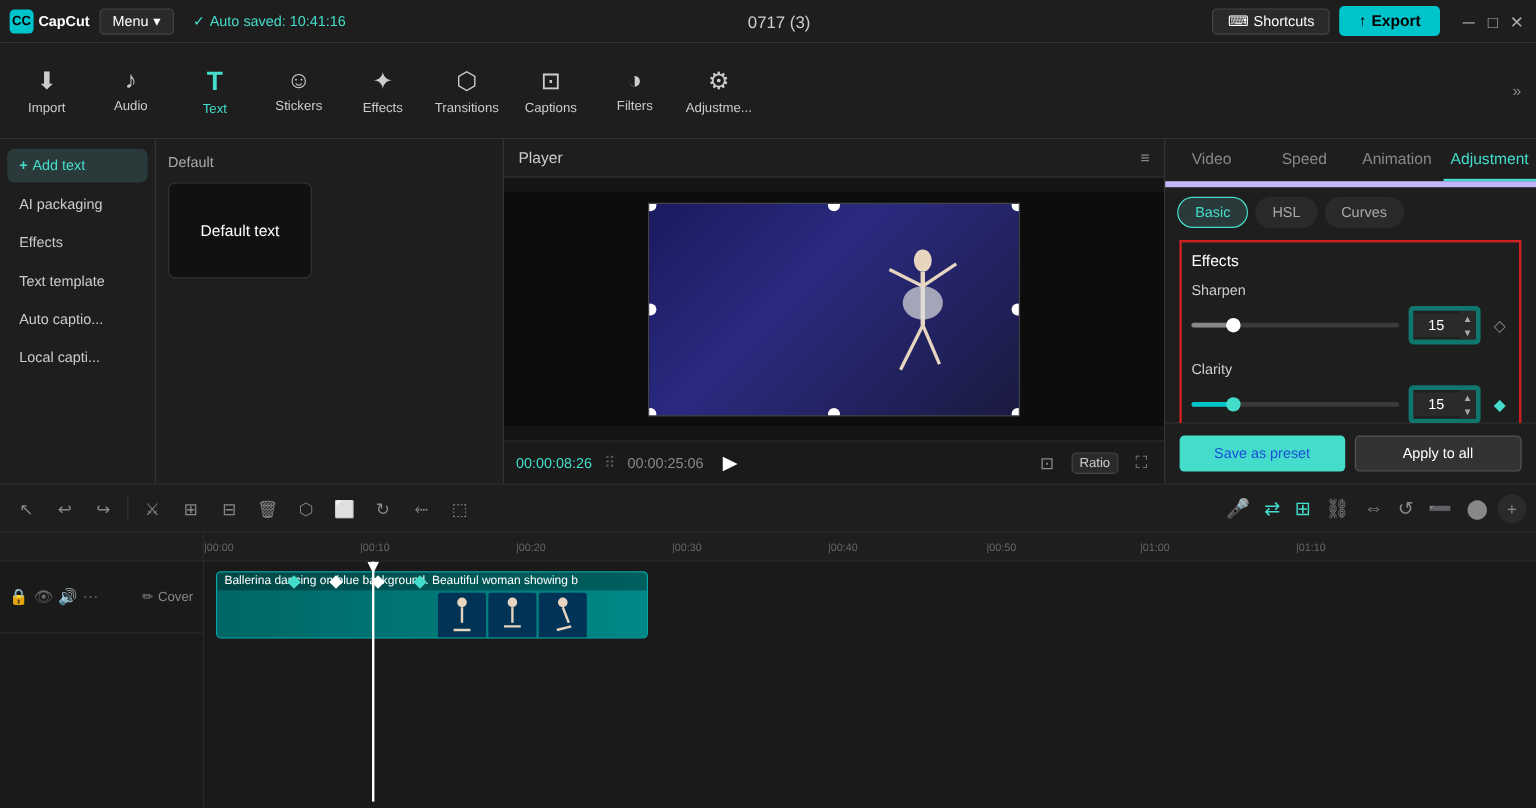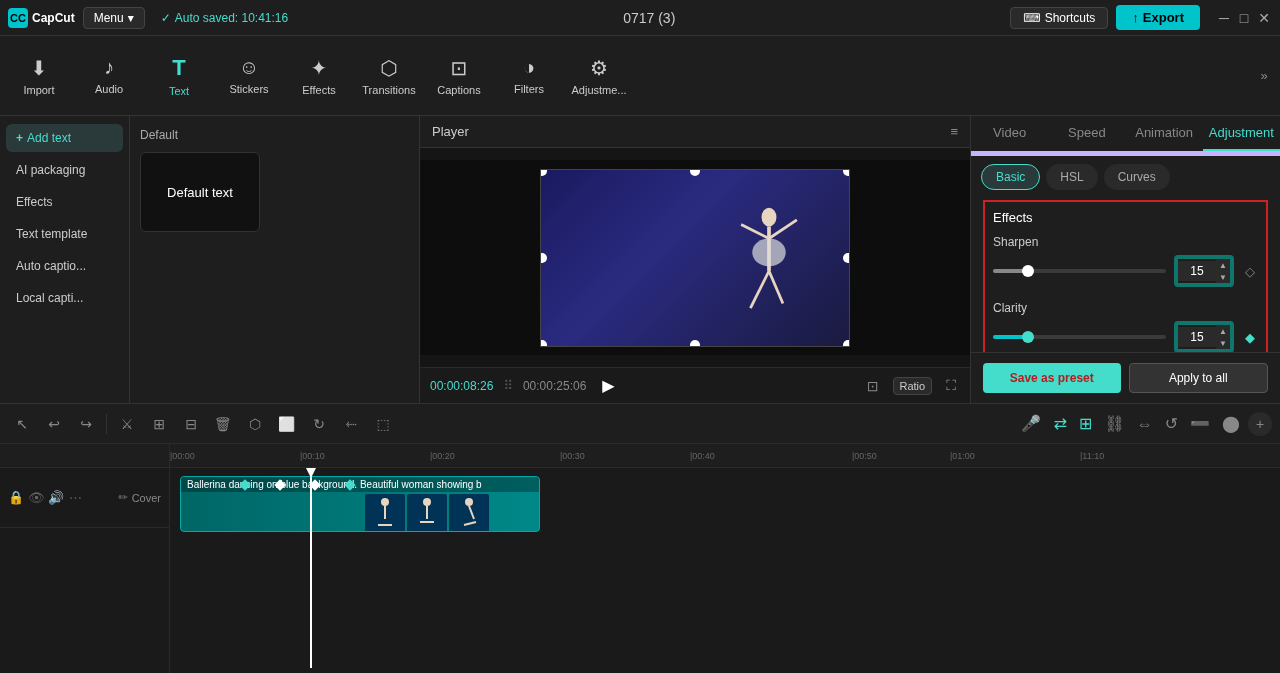--- a/index.html
+++ b/index.html
@@ -82,21 +82,21 @@
     .slider-fill { height: 100%; background: #888; border-radius: 2px; }
     .slider-thumb { position: absolute; top: 50%; transform: translate(-50%, -50%); width: 12px; height: 12px; background: #fff; border-radius: 50%; cursor: grab; }
     .slider-fill-teal { background: #00c4cc; }
     .value-input-wrap { display: flex; align-items: center; border: 4px solid #0f766e; border-radius: 4px; overflow: hidden; }
     .value-input { width: 38px; background: #2a2a2a; border: none; color: #fff; text-align: center; font-size: 12px; padding: 3px 2px; outline: none; }
     .value-arrows { display: flex; flex-direction: column; }
     .val-arrow { background: #2a2a2a; border: none; color: #aaa; width: 14px; height: 12px; cursor: pointer; font-size: 8px; display: flex; align-items: center; justify-content: center; padding: 0; }
     .diamond-btn { width: 16px; height: 16px; display: flex; align-items: center; justify-content: center; cursor: pointer; color: #888; }
     .diamond-btn.active { color: #4dc; }
     .bottom-btns { display: flex; gap: 8px; padding: 10px 12px; border-top: 1px solid #333; }
-    .save-preset-btn { flex: 1; background: #4dc; border: none; border-radius: 4px; color: #b91c1c; font-size: 12px; font-weight: 700; padding: 7px; cursor: pointer; }
+    .save-preset-btn { flex: 1; background: #4dc; border: none; border-radius: 4px; color: #1d4ed8; font-size: 12px; font-weight: 400; padding: 7px; cursor: pointer; }
     .apply-all-btn { flex: 1; background: #333; border: 1px solid #555; border-radius: 4px; color: #fff; font-size: 12px; padding: 7px; cursor: pointer; }
 
     
     .timeline { height: 270px; background: #1a1a1a; border-top: 1px solid #333; display: flex; flex-direction: column; flex-shrink: 0; }
     .timeline-toolbar { height: 40px; background: #1e1e1e; border-bottom: 1px solid #2a2a2a; display: flex; align-items: center; padding: 0 8px; gap: 4px; }
     .tl-btn { background: none; border: none; color: #888; cursor: pointer; width: 28px; height: 28px; display: flex; align-items: center; justify-content: center; border-radius: 4px; font-size: 14px; }
     .tl-separator { width: 1px; height: 20px; background: #333; margin: 0 2px; }
     .tl-right { margin-left: auto; display: flex; align-items: center; gap: 4px; }
     .tl-icon-btn { background: none; border: none; color: #888; cursor: pointer; font-size: 16px; padding: 4px; }
     .tl-icon-btn.active { color: #4dc; }
@@ -371,23 +371,23 @@
 
     <div style="flex:1;position:relative;overflow:hidden;">
 
       <div class="timeline-ruler">
         <div style="display:flex;align-items:center;width:100%;padding:0 4px;">
           <span style="font-size:9px;color:#666;position:absolute;left:0;">|00:00</span>
           <span style="font-size:9px;color:#666;position:absolute;left:130px;">|00:10</span>
           <span style="font-size:9px;color:#666;position:absolute;left:260px;">|00:20</span>
           <span style="font-size:9px;color:#666;position:absolute;left:390px;">|00:30</span>
           <span style="font-size:9px;color:#666;position:absolute;left:520px;">|00:40</span>
-          <span style="font-size:9px;color:#666;position:absolute;left:682px;">|00:50</span>
+          <span style="font-size:9px;color:#666;position:absolute;left:652px;">|00:50</span>
           <span style="font-size:9px;color:#666;position:absolute;left:780px;">|01:00</span>
-          <span style="font-size:9px;color:#666;position:absolute;left:910px;">|11:10</span>
+          <span style="font-size:9px;color:#666;position:absolute;left:910px;">|01:10</span>
         </div>
       </div>
 
       <div style="position:relative;height:200px;">
 
         <div class="playhead" style="left:140px;">
           <div class="playhead-top"></div>
         </div>
 
         <div class="video-clip" style="top:8px;left:10px;width:360px;">

